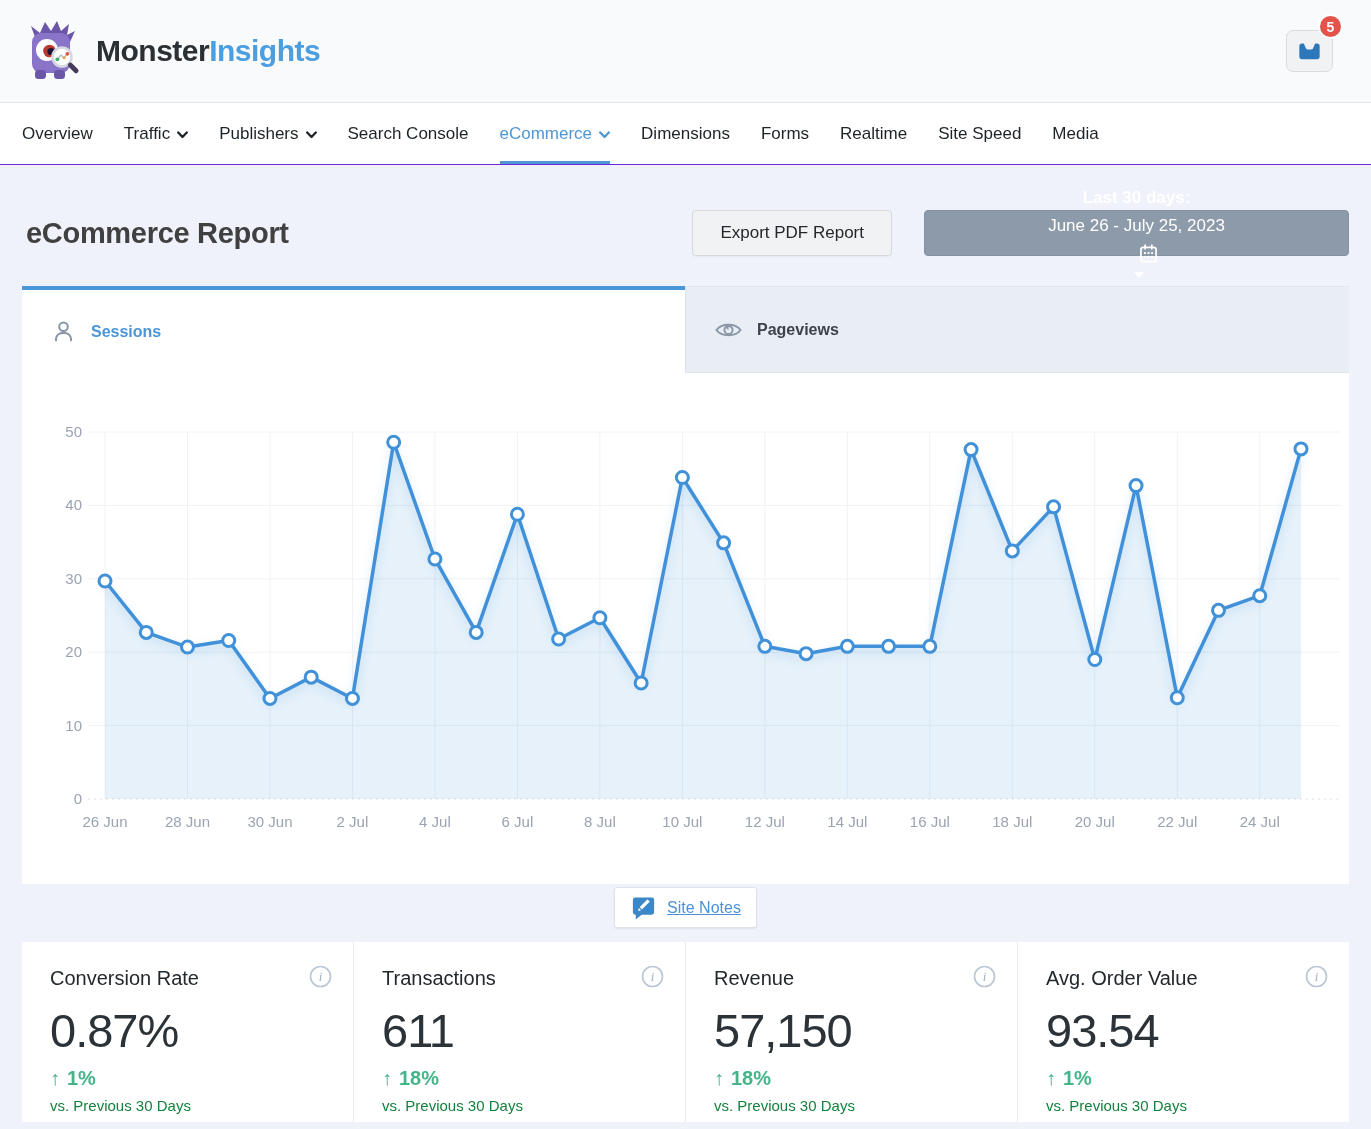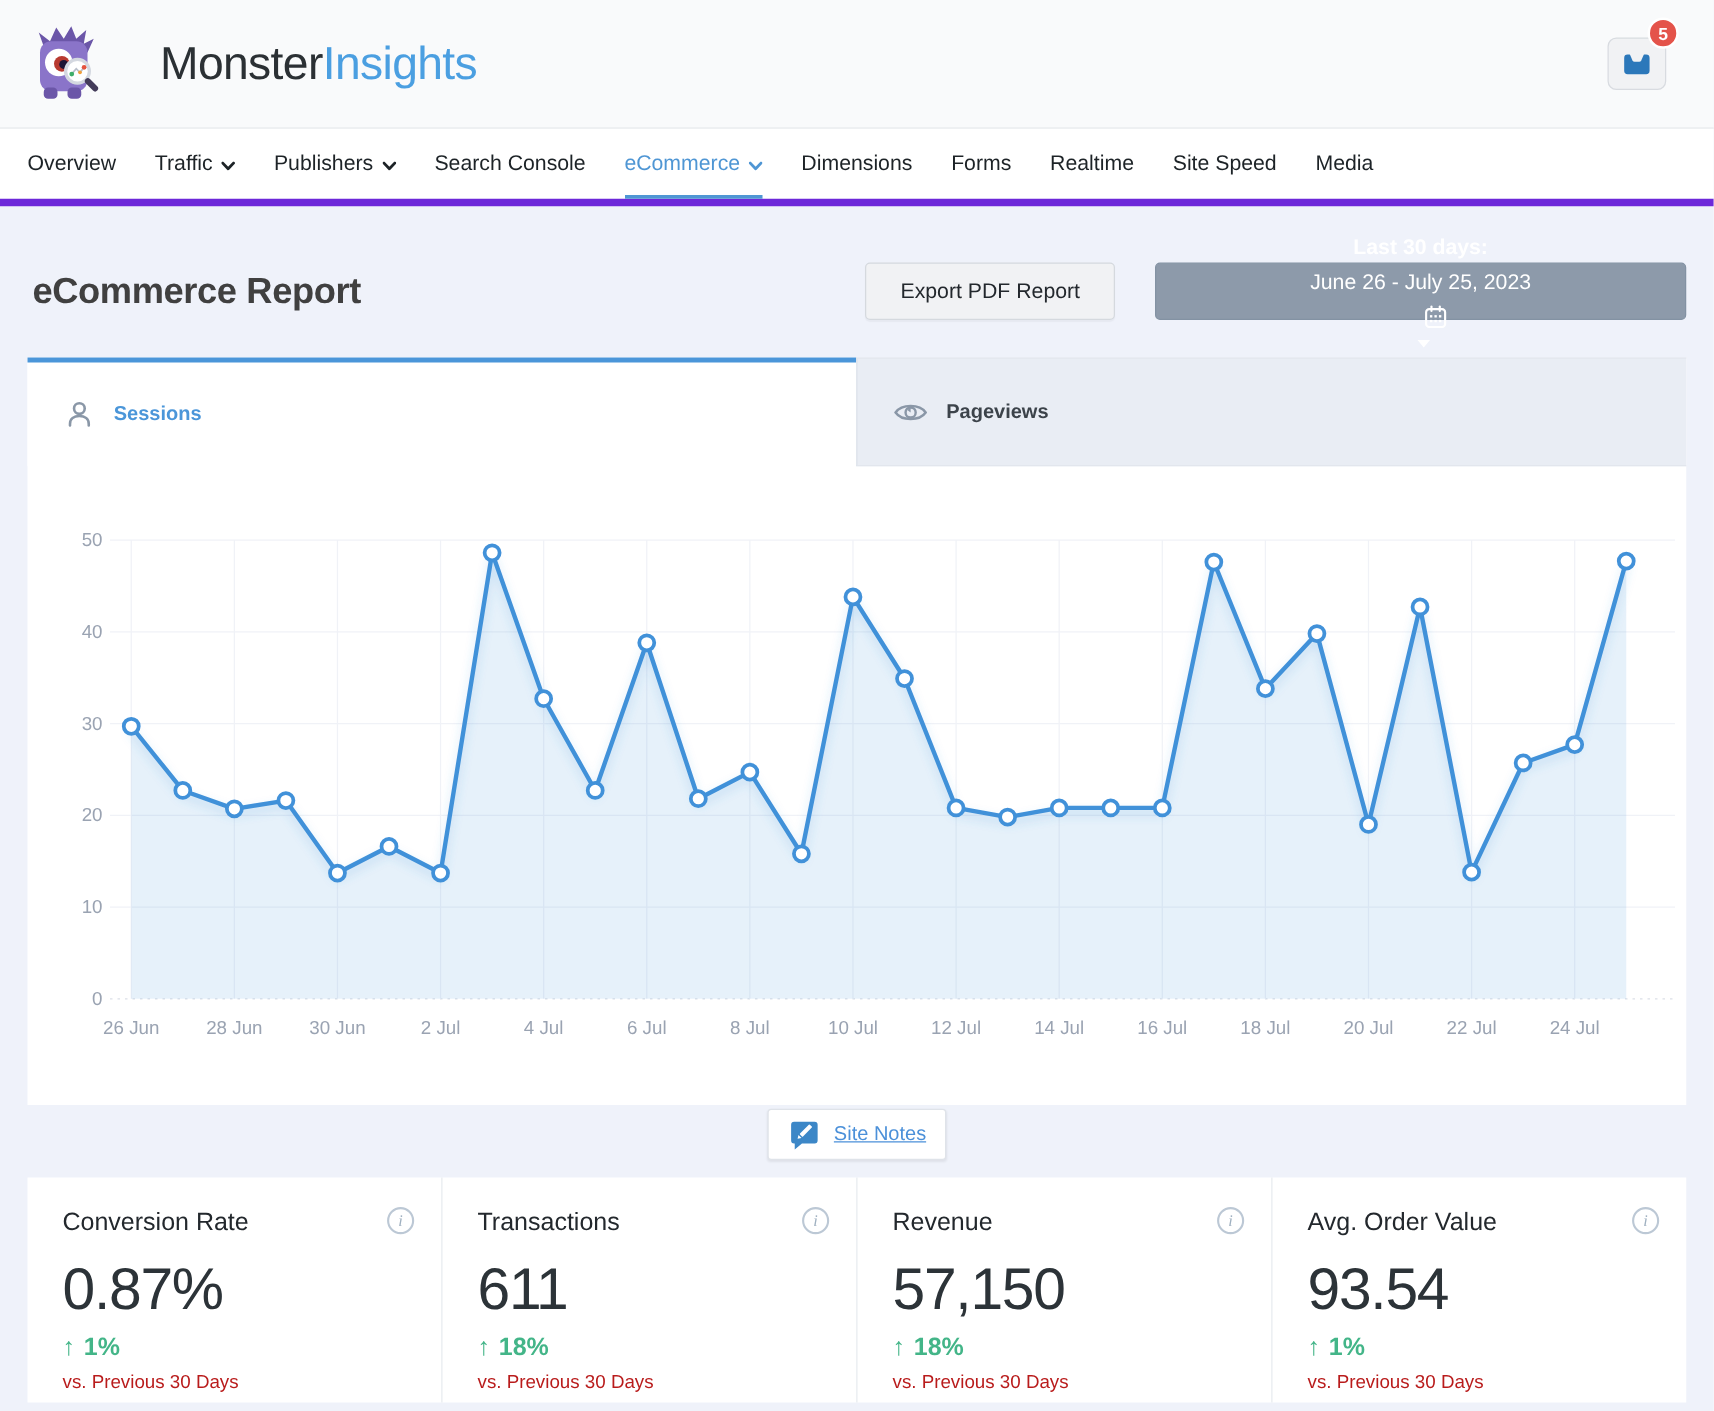--- a/index.html
+++ b/index.html
@@ -11,39 +11,39 @@
     color:#23282d;
     overflow:hidden;
   }
   
   .app-header {
     height:103px; background:#f9fafb; border-bottom:1px solid #e3e6ea;
     display:flex; align-items:center; justify-content:space-between;
     padding:0 24px;
   }
   .brand { display:flex; align-items:center; gap:14px; }
-  .brand-text { font-size:37px; font-weight:normal; letter-spacing:-0.5px;margin-left:32px; }
+  .brand-text { font-size:30px; font-weight:bold; letter-spacing:-0.5px; }
   .brand-monster { color:#2b3034; }
   .brand-insights { color:#4b9fe1; }
   .inbox-wrap { position:relative; margin-right:14px; }
   .inbox-button {
     width:47px; height:42px; background:#f1f2f4; border:1px solid #d8dbe0;
     border-radius:7px; display:flex; align-items:center; justify-content:center;
     cursor:pointer; padding:0;
   }
   .notification-badge {
     position:absolute; top:-16px; right:-10px;
     width:25px; height:25px; border-radius:50%;
     background:#e4534a; border:2px solid #fff;
     color:#fff; font-size:14px; font-weight:bold;
     display:flex; align-items:center; justify-content:center;
   }
   
   .primary-nav {
-    height:62px; background:#fff; border-bottom:6px solid #6d28d9;
+    height:62px; background:#fff; border-bottom:1px solid #6d28d9;
     display:flex; align-items:stretch; padding:0 22px; gap:31px;
   }
   .nav-item {
     display:flex; align-items:center; gap:7px;
     font-size:17px; color:#1d2327; text-decoration:none;
     position:relative; cursor:pointer; white-space:nowrap;
   }
   .nav-item.active { color:#4f96d4; }
   .nav-item.active::after {
     content:""; position:absolute; left:0; right:0; bottom:0;
@@ -106,21 +106,21 @@
   
   .stats { display:flex; margin:14px 22px 0 22px; background:#fff; height:180px; }
   .stat-card { flex:1; padding:25px 22px 0 28px; border-right:1px solid #e8ebf0; position:relative; }
   .stat-card:last-child { border-right:none; }
   .stat-title { margin:0; font-size:20px; font-weight:normal; color:#23282d; }
   .info-icon { position:absolute; top:23px; right:21px; cursor:pointer; }
   .stat-value { font-size:47px; color:#2c3338; margin-top:13px; letter-spacing:-1px; }
   .stat-change { margin-top:9px; display:flex; align-items:center; gap:7px;
                  color:#43b588; font-size:20px; font-weight:bold; }
   .arrow-up-icon { font-size:20px; font-weight:bold; color:#43b588; }
-  .stat-compare { margin-top:7px; color:#b91c1c; font-size:15px; }
+  .stat-compare { margin-top:7px; color:#15803d; font-size:15px; }
 </style>
 </head>
 <body>
 
 <header class="app-header">
   <div class="brand">
     <svg width="58" height="62" viewBox="0 0 58 62">
       <path d="M12 20 L7 6 L16 13 L21 2 L27 11 L33 1 L37 11 L45 4 L43 15 L51 11 L46 22 Z" fill="#6b56a8"></path>
       <rect x="8" y="13" width="38" height="40" rx="9" fill="#8a74c9"></rect>
       <rect x="11" y="50" width="11" height="9" rx="3.5" fill="#6b56a8"></rect>

